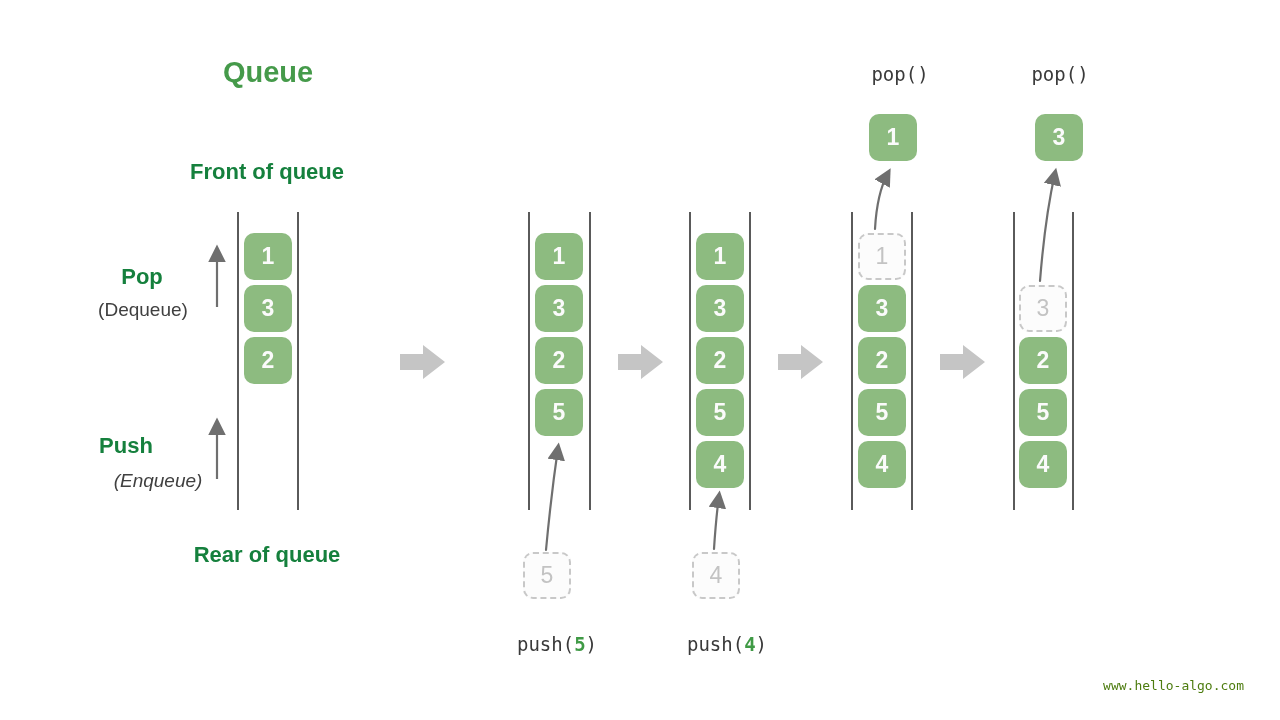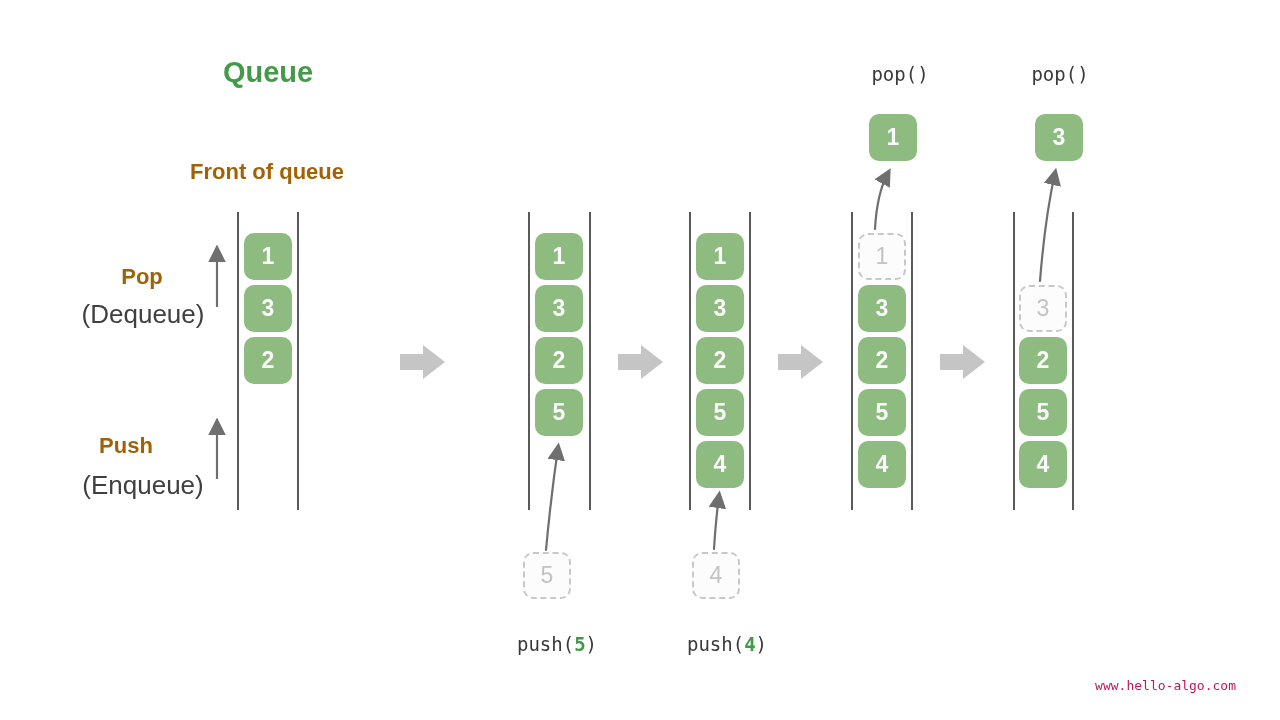--- a/index.html
+++ b/index.html
@@ -4,41 +4,42 @@
 <style>
   html,body{margin:0;padding:0;background:#ffffff;}
   #stage{position:relative;width:1280px;height:720px;background:#ffffff;overflow:hidden;
          font-family:"Liberation Sans",sans-serif;}
   .vline{position:absolute;top:212px;width:2px;height:298px;background:#5a5a5a;}
   .box{position:absolute;width:48px;height:47px;border-radius:10px;background:#8dbb80;
        color:#fbfbfb;font-size:23px;font-weight:700;
        display:flex;align-items:center;justify-content:center;}
   .box.dashed{background:#fcfcfc;border:2px dashed #c8c8c8;color:#c3c3c3;font-weight:400;
        width:44px;height:43px;}
-  .hlabel{position:absolute;transform:translateX(-50%);white-space:nowrap;color:#a16207;}
+  .hlabel{position:absolute;transform:translateX(-50%);white-space:nowrap;color:#15803d;}
   .bold{font-weight:700;font-size:22px;}
-  .sub{font-weight:400;font-size:26px;color:#404040;}
+  .sub{font-weight:400;font-size:19px;color:#404040;}
   .title{font-weight:700;font-size:29px;color:#459a4a;}
   .mono{font-family:"DejaVu Sans Mono",monospace;font-size:19px;color:#3a3a3a;font-weight:400;}
   .mono .arg{color:#3f9a45;font-weight:700;}
-  .watermark{position:absolute;right:44px;top:678px;font-family:"DejaVu Sans Mono",monospace;
-       font-size:13px;color:#be185d;}
+  .watermark{position:absolute;right:36px;top:678px;font-family:"DejaVu Sans Mono",monospace;
+       font-size:13px;color:#4d7c0f;}
   svg.overlay{position:absolute;left:0;top:0;width:1280px;height:720px;pointer-events:none;}
 </style>
 </head>
 <body>
 
 <div id="stage">
 
   <div class="hlabel title" style="left:268px;top:56px;">Queue</div>
   <div class="hlabel bold" style="left:267px;top:159px;">Front of queue</div>
   <div class="hlabel bold" style="left:142px;top:264px;">Pop</div>
   <div class="hlabel sub" style="left:143px;top:299px;">(Dequeue)</div>
   <div class="hlabel bold" style="left:126px;top:433px;">Push</div>
-  <div class="hlabel sub" style="left:143px;top:470px;">(Enqueue)</div>
+  <div class="hlabel sub" style="left:158px;top:470px;font-style:italic;">(Enqueue)</div>
+  <div class="hlabel bold" style="left:267px;top:542px;">Rear of queue</div>
 
   <div class="vline" style="left:237px;"></div>
   <div class="vline" style="left:297px;"></div>
   <div class="box" style="left:244px;top:233px;">1</div>
   <div class="box" style="left:244px;top:285px;">3</div>
   <div class="box" style="left:244px;top:337px;">2</div>
 
   <div class="vline" style="left:528px;"></div>
   <div class="vline" style="left:589px;"></div>
   <div class="box" style="left:535px;top:233px;">1</div>

